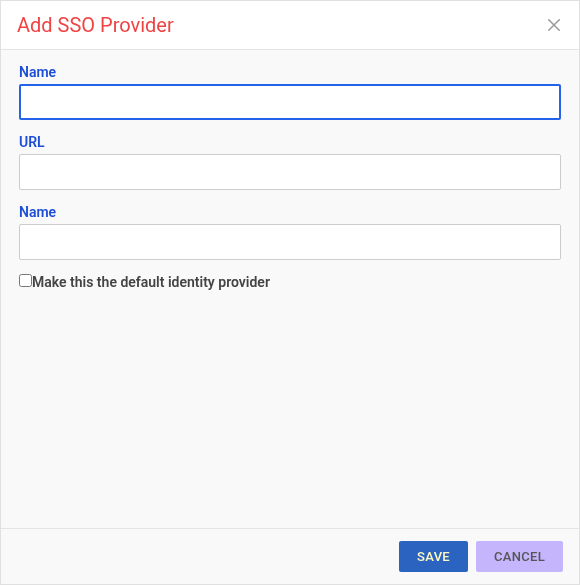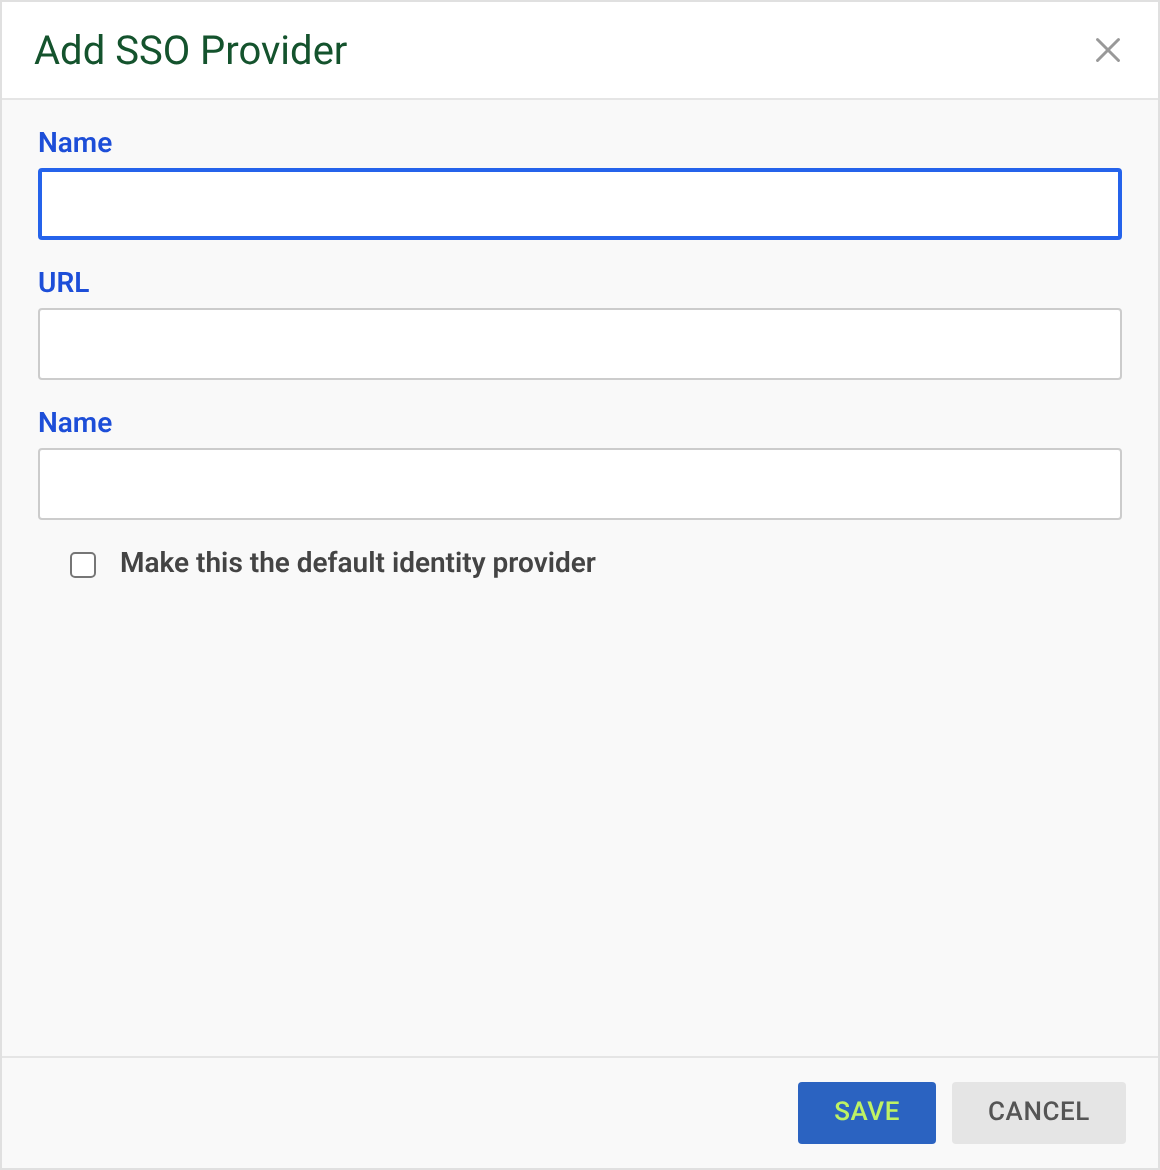--- a/index.html
+++ b/index.html
@@ -26,21 +26,21 @@
       display: flex;
       justify-content: space-between;
       align-items: center;
       padding: 12px 16px 12px 16px;
       border-bottom: 1px solid #e5e5e5;
       background: #fff;
     }
     .dialog-title {
       font-size: 20px;
       font-weight: 400;
-      color: #14532d;
+      color: #ef4444;
     }
     .close-icon {
       width: 18px;
       height: 18px;
       cursor: pointer;
       color: #999;
       stroke: #999;
     }
     .dialog-body {
       flex: 1;
@@ -67,24 +67,22 @@
       background: #fff;
       outline: none;
       font-family: inherit;
     }
     .form-input.focused {
       border: 2px solid #2563eb;
       padding: 5px 9px;
     }
     .checkbox-row {
       display: flex;
-      align-items: center;
-      gap: 12px;
+      gap: 0;
       margin-bottom: 2px;
-      margin-left: 16px;
     }
     .checkbox-input {
       width: 13px;
       height: 13px;
       margin: 0;
       cursor: pointer;
     }
     .checkbox-label {
       font-size: 14px;
       font-weight: 600;
@@ -117,25 +115,25 @@
       font-size: 13px;
       font-weight: 500;
       letter-spacing: 0.3px;
       border: none;
       border-radius: 2px;
       cursor: pointer;
       font-family: inherit;
     }
     .btn-primary {
       background: #2b63c1;
-      color: #bef264;
+      color: #fef9c3;
       margin-left: 48px;
     }
     .btn-secondary {
-      background: #e5e5e5;
+      background: #c4b5fd;
       color: #555;
     }
     .cert-group {
       margin-bottom: 0;
     }
   </style>
 </head>
 <body>
 
 <div class="dialog">

